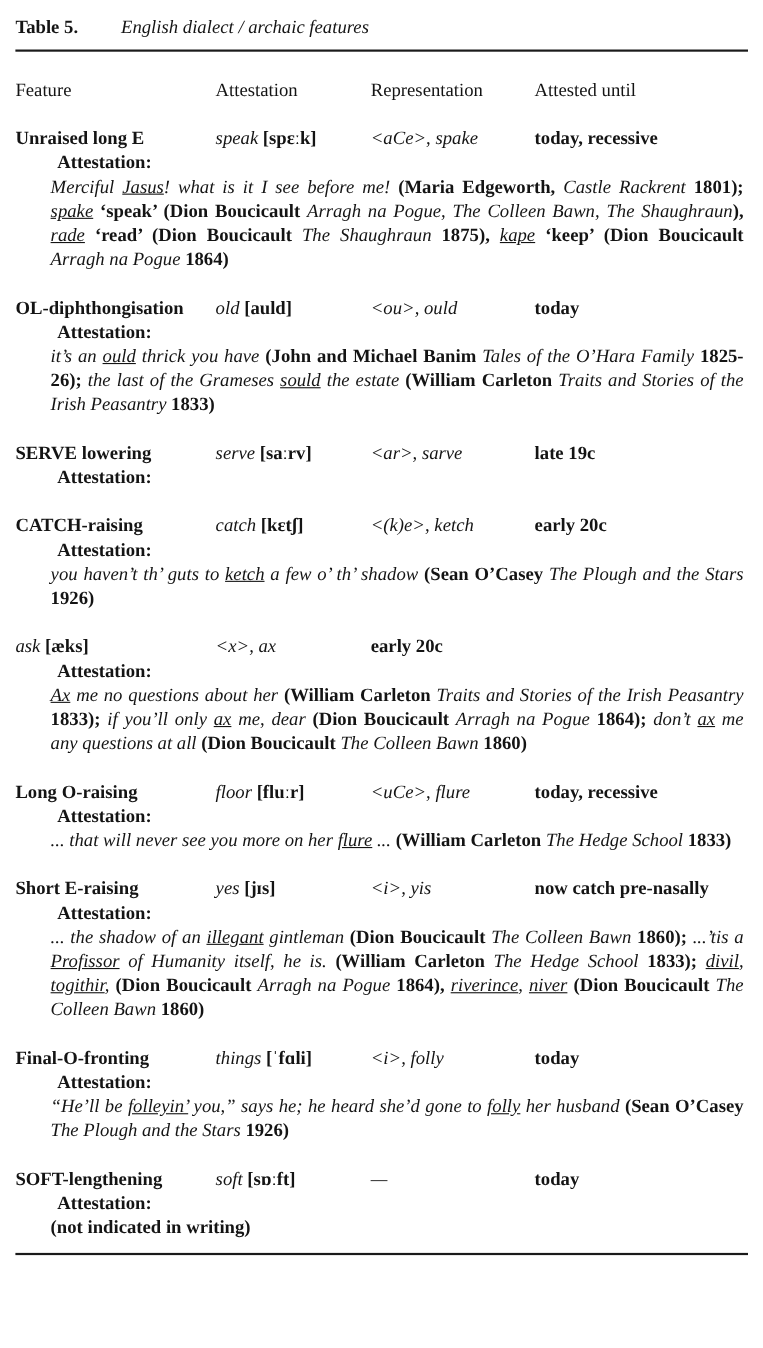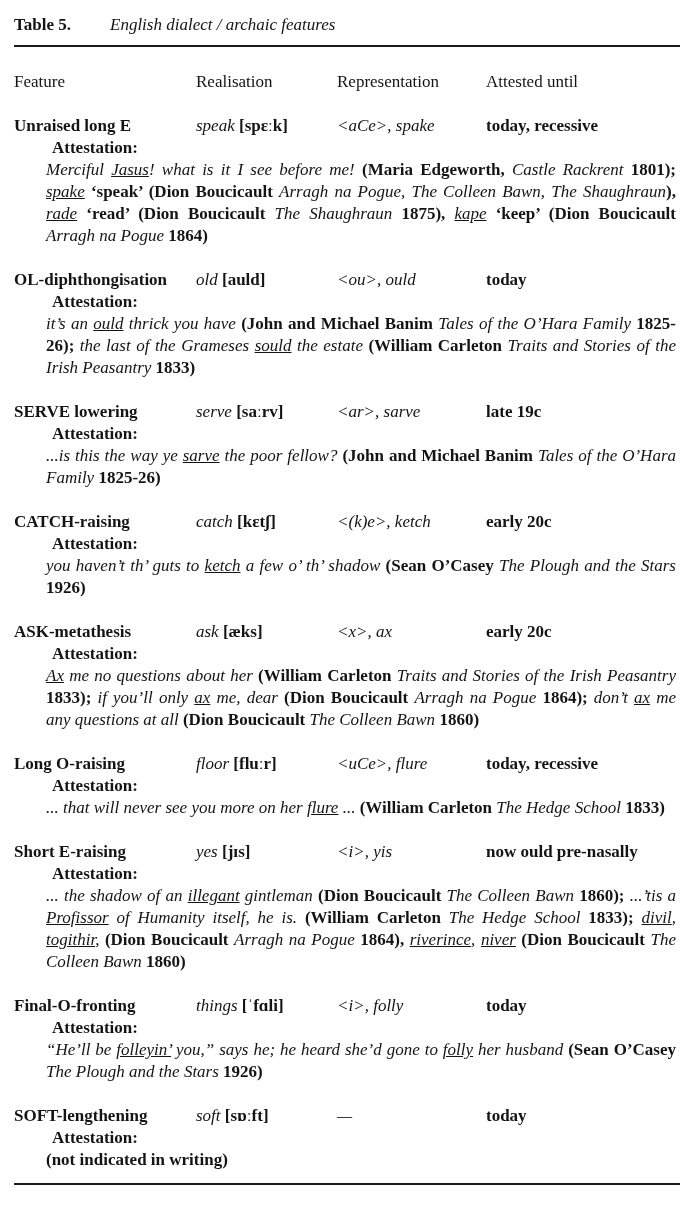--- a/index.html
+++ b/index.html
@@ -34,21 +34,21 @@
 <div class="page">
 
   <div class="caption">
     <span class="caption-label">Table 5.</span><span class="caption-title">English dialect / archaic features</span>
   </div>
 
   <hr class="rule">
 
   <div class="cols header-row">
     <span>Feature</span>
-    <span>Realisation</span>
+    <span>Attestation</span>
     <span>Representation</span>
     <span>Attested until</span>
   </div>
 
   <div class="feature-block">
     <div class="cols">
       <span class="feature">Unraised long E</span>
       <span><span class="word">speak</span> <span class="ipa">[spɛːk]</span></span>
       <span class="rep">&lt;aCe&gt;, spake</span>
       <span class="attested">today, recessive</span>
@@ -69,37 +69,35 @@
   </div>
 
   <div class="feature-block">
     <div class="cols">
       <span class="feature">SERVE lowering</span>
       <span><span class="word">serve</span> <span class="ipa">[saːrv]</span></span>
       <span class="rep">&lt;ar&gt;, sarve</span>
       <span class="attested">late 19c</span>
     </div>
     <div class="att-label">Attestation:</div>
-    <div class="att-text"><span class="seg-i">...is this the way ye </span><span class="seg-iu">sarve</span><span class="seg-i"> the poor fellow? </span><span class="seg-b">(John and Michael Banim </span><span class="seg-i">Tales of the O’Hara Family</span><span class="seg-b"> 1825-26)</span></div>
   </div>
 
   <div class="feature-block">
     <div class="cols">
       <span class="feature">CATCH-raising</span>
       <span><span class="word">catch</span> <span class="ipa">[kɛtʃ]</span></span>
       <span class="rep">&lt;(k)e&gt;, ketch</span>
       <span class="attested">early 20c</span>
     </div>
     <div class="att-label">Attestation:</div>
     <div class="att-text"><span class="seg-i">you haven’t th’ guts to </span><span class="seg-iu">ketch</span><span class="seg-i"> a few o’ th’ shadow </span><span class="seg-b">(Sean O’Casey </span><span class="seg-i">The Plough and the Stars</span><span class="seg-b"> 1926)</span></div>
   </div>
 
   <div class="feature-block">
     <div class="cols">
-      <span class="feature">ASK-metathesis</span>
       <span><span class="word">ask</span> <span class="ipa">[æks]</span></span>
       <span class="rep">&lt;x&gt;, ax</span>
       <span class="attested">early 20c</span>
     </div>
     <div class="att-label">Attestation:</div>
     <div class="att-text"><span class="seg-iu">Ax</span><span class="seg-i"> me no questions about her </span><span class="seg-b">(William Carleton </span><span class="seg-i">Traits and Stories of the Irish Peasantry</span><span class="seg-b"> 1833); </span><span class="seg-i">if you’ll only </span><span class="seg-iu">ax</span><span class="seg-i"> me, dear </span><span class="seg-b">(Dion Boucicault </span><span class="seg-i">Arragh na Pogue</span><span class="seg-b"> 1864); </span><span class="seg-i">don’t </span><span class="seg-iu">ax</span><span class="seg-i"> me any questions at all </span><span class="seg-b">(Dion Boucicault </span><span class="seg-i">The Colleen Bawn</span><span class="seg-b"> 1860)</span></div>
   </div>
 
   <div class="feature-block">
     <div class="cols">
@@ -110,21 +108,21 @@
     </div>
     <div class="att-label">Attestation:</div>
     <div class="att-text"><span class="seg-i">... that will never see you more on her </span><span class="seg-iu">flure</span><span class="seg-i"> ... </span><span class="seg-b">(William Carleton </span><span class="seg-i">The Hedge School</span><span class="seg-b"> 1833)</span></div>
   </div>
 
   <div class="feature-block">
     <div class="cols">
       <span class="feature">Short E-raising</span>
       <span><span class="word">yes</span> <span class="ipa">[jɪs]</span></span>
       <span class="rep">&lt;i&gt;, yis</span>
-      <span class="attested">now ould pre-nasally</span>
+      <span class="attested">now catch pre-nasally</span>
     </div>
     <div class="att-label">Attestation:</div>
     <div class="att-text"><span class="seg-i">... the shadow of an </span><span class="seg-iu">illegant</span><span class="seg-i"> gintleman </span><span class="seg-b">(Dion Boucicault </span><span class="seg-i">The Colleen Bawn</span><span class="seg-b"> 1860); </span><span class="seg-i">...’tis a </span><span class="seg-iu">Profissor</span><span class="seg-i"> of Humanity itself, he is. </span><span class="seg-b">(William Carleton </span><span class="seg-i">The Hedge School</span><span class="seg-b"> 1833); </span><span class="seg-iu">divil</span><span class="seg-i">, </span><span class="seg-iu">togithir</span><span class="seg-i">, </span><span class="seg-b">(Dion Boucicault </span><span class="seg-i">Arragh na Pogue</span><span class="seg-b"> 1864), </span><span class="seg-iu">riverince</span><span class="seg-i">, </span><span class="seg-iu">niver</span><span class="seg-b"> (Dion Boucicault </span><span class="seg-i">The Colleen Bawn</span><span class="seg-b"> 1860)</span></div>
   </div>
 
   <div class="feature-block">
     <div class="cols">
       <span class="feature">Final-O-fronting</span>
       <span><span class="word">things</span> <span class="ipa">[ˈfɑli]</span></span>
       <span class="rep">&lt;i&gt;, folly</span>

